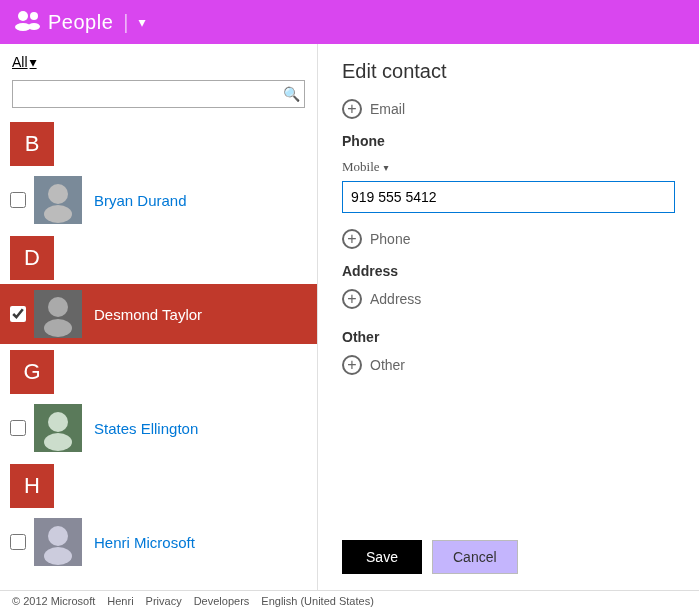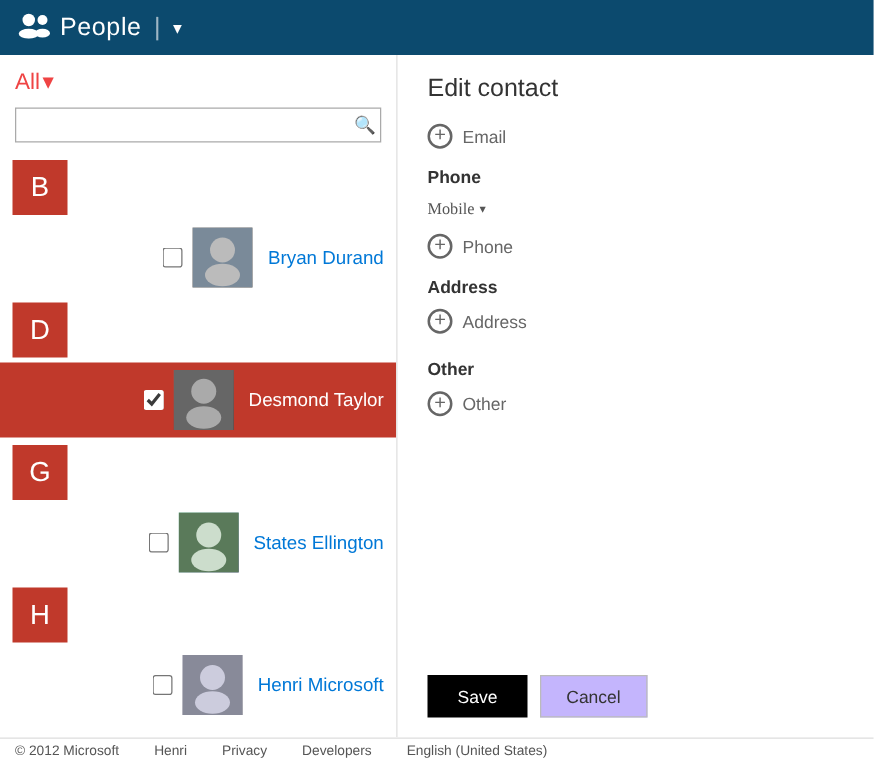--- a/index.html
+++ b/index.html
@@ -1,20 +1,20 @@
 <!DOCTYPE html>
 <html><head>
   <meta charset="utf-8">
   <style>
     * { box-sizing: border-box; margin: 0; padding: 0; }
     body { font-family: 'Segoe UI', Arial, sans-serif; background: #fff; width: 699px; height: 611px; overflow: hidden; display: flex; flex-direction: column; }
 
     
     .header {
-      background: #0c4a6e;
+      background: #d946ef;
       color: #fff;
       display: flex;
       align-items: center;
       padding: 0 14px;
       height: 44px;
       flex-shrink: 0;
     }
     .header-title { font-size: 20px; font-weight: 300; letter-spacing: 0.5px; }
     .header-separator { margin: 0 10px; opacity: 0.6; font-size: 20px; }
     .header-dropdown { font-size: 14px; cursor: pointer; }
@@ -36,26 +36,27 @@
       overflow: hidden;
     }
 
     .filter-bar {
       padding: 10px 12px 6px 12px;
       display: flex;
       align-items: center;
       gap: 6px;
     }
     .filter-label {
-      font-size: 18px;
-      color: #ef4444;
+      font-size: 14px;
+      color: #000000;
       cursor: pointer;
       display: flex;
       align-items: center;
       gap: 2px;
+      text-decoration: underline;
     }
 
     .search-bar {
       padding: 4px 12px 8px 12px;
       display: flex;
       align-items: center;
     }
     .search-input {
       width: 100%;
       border: 1px solid #aaa;
@@ -100,21 +101,20 @@
       justify-content: center;
       margin: 6px 0 4px 10px;
     }
 
     .contact-item {
       display: flex;
       align-items: center;
       padding: 6px 10px;
       cursor: pointer;
       min-height: 58px;
-      justify-content: flex-end;
     }
     .contact-item.selected { background: #c0392b; color: #fff; }
 
     .contact-checkbox {
       width: 16px;
       height: 16px;
       margin-right: 8px;
       flex-shrink: 0;
     }
     .contact-avatar {
@@ -242,21 +242,21 @@
       cursor: pointer;
       min-width: 80px;
     }
 
     
     .footer {
       background: #fff;
       border-top: 1px solid #ddd;
       padding: 4px 12px;
       display: flex;
-      gap: 28px;
+      gap: 12px;
       align-items: center;
       font-size: 11px;
       color: #555;
       flex-shrink: 0;
     }
     .footer a { color: #555; text-decoration: none; }
 
     
     .avatar-bryan {
       background: linear-gradient(135deg, #888 0%, #555 100%);
@@ -377,20 +377,21 @@
       <div class="add-icon">+</div>
       <span class="add-label">Email</span>
     </div>
 
     <div class="phone-section">
       <div class="section-title">Phone</div>
       <div class="field-type-row">
         <span class="field-type-label">Mobile</span>
         <span class="chevron-down">▾</span>
       </div>
+      <input type="text" class="phone-input" value="919 555 5412" style="">
     </div>
 
     <div class="add-field-row">
       <div class="add-icon">+</div>
       <span class="add-label">Phone</span>
     </div>
 
     <div class="address-section">
       <div class="section-title">Address</div>
       <div class="add-field-row">

